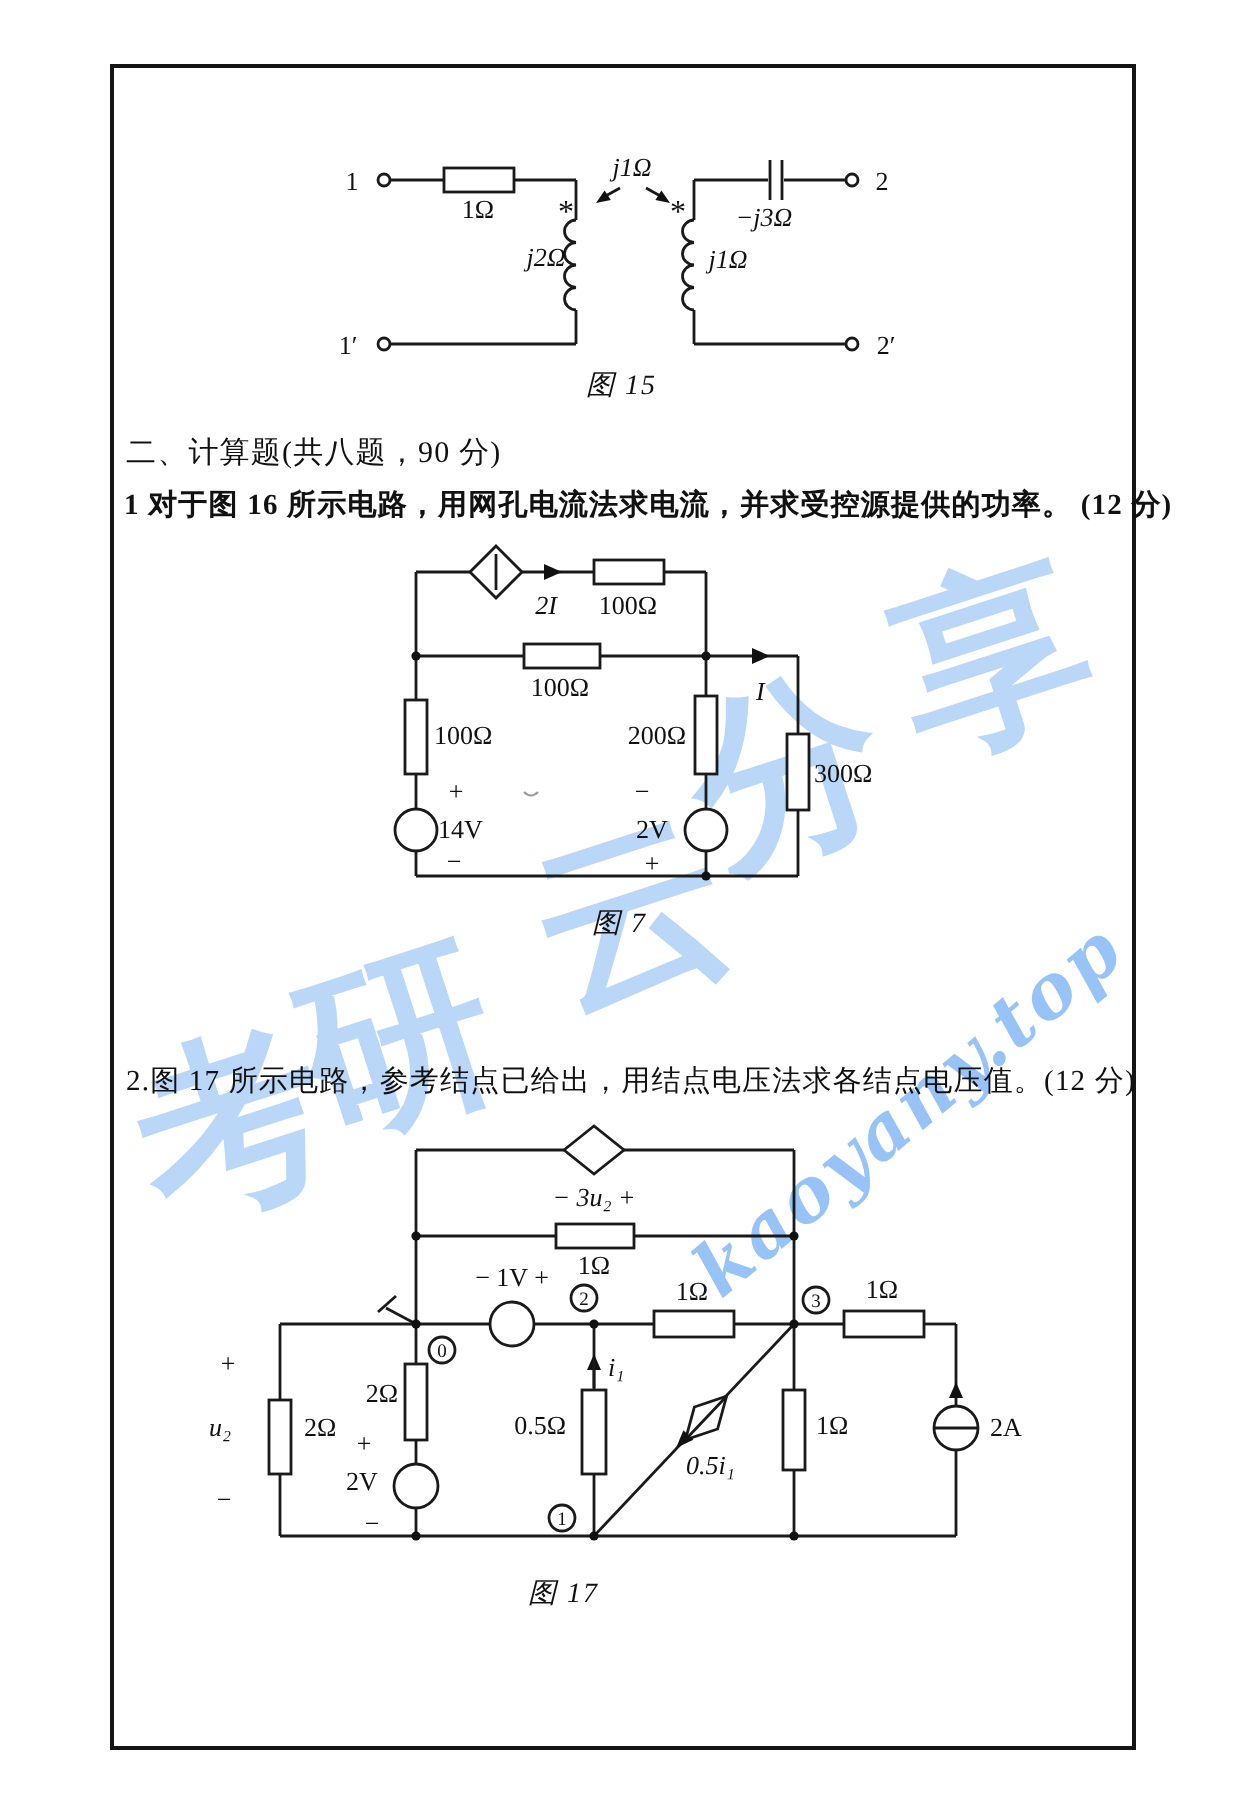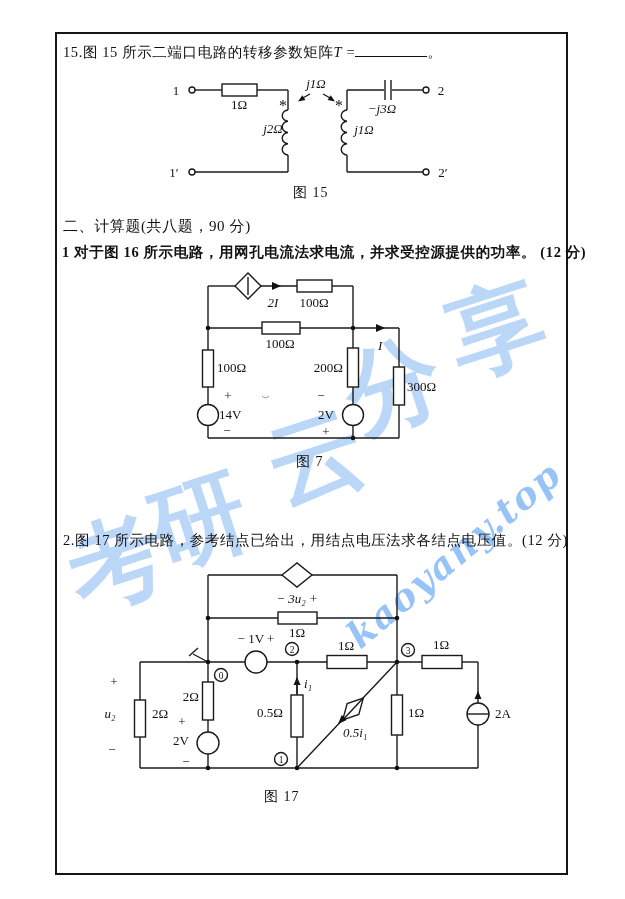--- a/index.html
+++ b/index.html
@@ -2,21 +2,21 @@
 <html><head>
 <meta charset="utf-8">
 <style>
   html,body{margin:0;padding:0;background:#ffffff;}
   .page{position:relative;width:625px;height:899px;background:#ffffff;overflow:hidden;
         font-family:"Liberation Serif","DejaVu Serif",serif;color:#111;}
   .frame{position:absolute;left:55px;top:32px;width:509px;height:839px;
          border:2px solid #151515;}
   .tline{position:absolute;font-size:14.5px;letter-spacing:0.6px;white-space:nowrap;z-index:3;}
   .bold{font-weight:normal;font-size:15px;}
-  .caption{position:absolute;font-size:14px;letter-spacing:1px;z-index:3;}
+  .caption{position:absolute;font-size:14px;letter-spacing:1px;z-index:3;font-style:italic;}
   .blank{display:inline-block;width:72px;height:14px;border-bottom:1.5px solid #111;
          vertical-align:baseline;}
   .qvar{font-style:italic;font-family:"Liberation Serif",serif;}
   svg{position:absolute;z-index:2;overflow:visible;}
   svg text{fill:#111;font-family:"Liberation Serif","DejaVu Serif",serif;}
   .wm-char{position:absolute;z-index:1;font-size:95px;font-weight:bold;
            color:rgba(130,182,243,0.55);transform:rotate(-18deg);
            font-family:"Liberation Serif",serif;}
   .wm-site{position:absolute;z-index:1;left:352px;top:618px;font-size:37px;
            font-style:italic;font-weight:bold;letter-spacing:2px;
@@ -30,23 +30,20 @@
 
   <div class="wm-char" style="left:69px;top:500px;">考</div>
   <div class="wm-char" style="left:152px;top:458px;">研</div>
   <div class="wm-char" style="left:269px;top:394px;">云</div>
   <div class="wm-char" style="left:346px;top:323px;">分</div>
   <div class="wm-char" style="left:449px;top:267px;">享</div>
   <div class="wm-site">kaoyany.top</div>
 
   <div class="frame"></div>
 
-  <div class="tline" style="left:63px;top:42px;">
-    <span>15.图 15 所示二端口电路的转移参数矩阵</span><span class="qvar">T</span><span> =</span><span class="blank"></span><span>。</span>
-  </div>
 
   <svg style="left:160px;top:72px;" width="300" height="112" viewBox="0 0 300 112">
     <g stroke="#1a1a1a" stroke-width="1.4" fill="none">
       <line x1="35" y1="18" x2="62" y2="18"></line>
       <line x1="97" y1="18" x2="128" y2="18"></line>
       <line x1="128" y1="18" x2="128" y2="38"></line>
       <line x1="128" y1="83" x2="128" y2="100"></line>
       <line x1="35" y1="100" x2="128" y2="100"></line>
       <line x1="187" y1="18" x2="187" y2="38"></line>
       <line x1="187" y1="83" x2="187" y2="100"></line>

